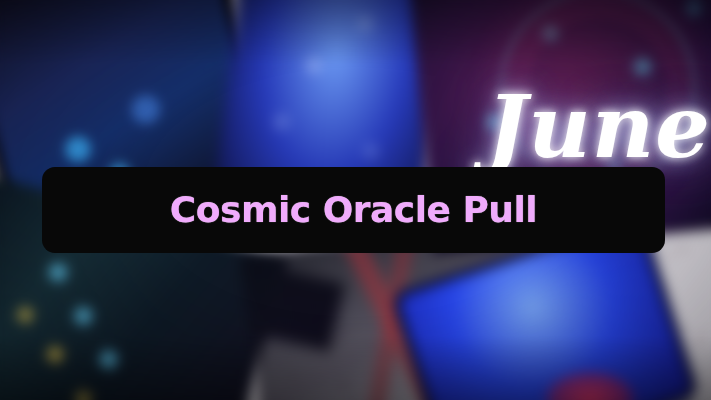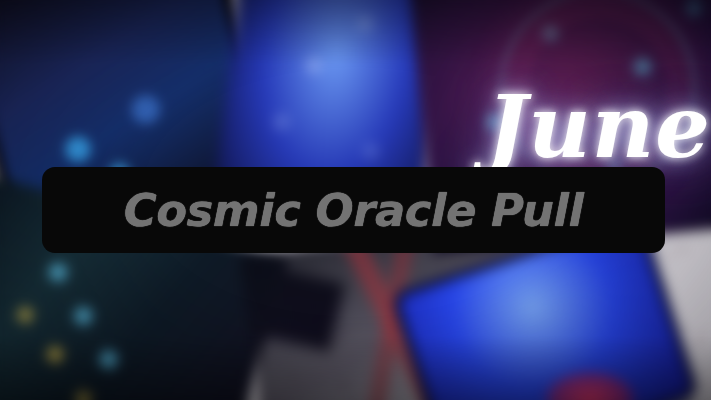--- a/index.html
+++ b/index.html
@@ -238,27 +238,26 @@
     background: #080808;
     border-radius: 13px;
     display: flex;
     align-items: center;
     justify-content: center;
   }
 
   #title-text {
     font-family: "DejaVu Sans", sans-serif;
     font-weight: 700;
-    font-size: 45px;
+    font-size: 36px;
     line-height: 1;
     letter-spacing: -0.5px;
-    color: #737373;
+    color: #f0abfc;
     white-space: nowrap;
     text-shadow: 0 0 1px rgba(255,255,255,.6);
-    font-style: italic;
   }
 </style>
 </head>
 <body>
 
 <div id="banner-root">
 
   <div class="bg-layer" id="bg-surface"></div>
   <div id="bg-card-upper-left"></div>
   <div id="bg-card-top-center"></div>

